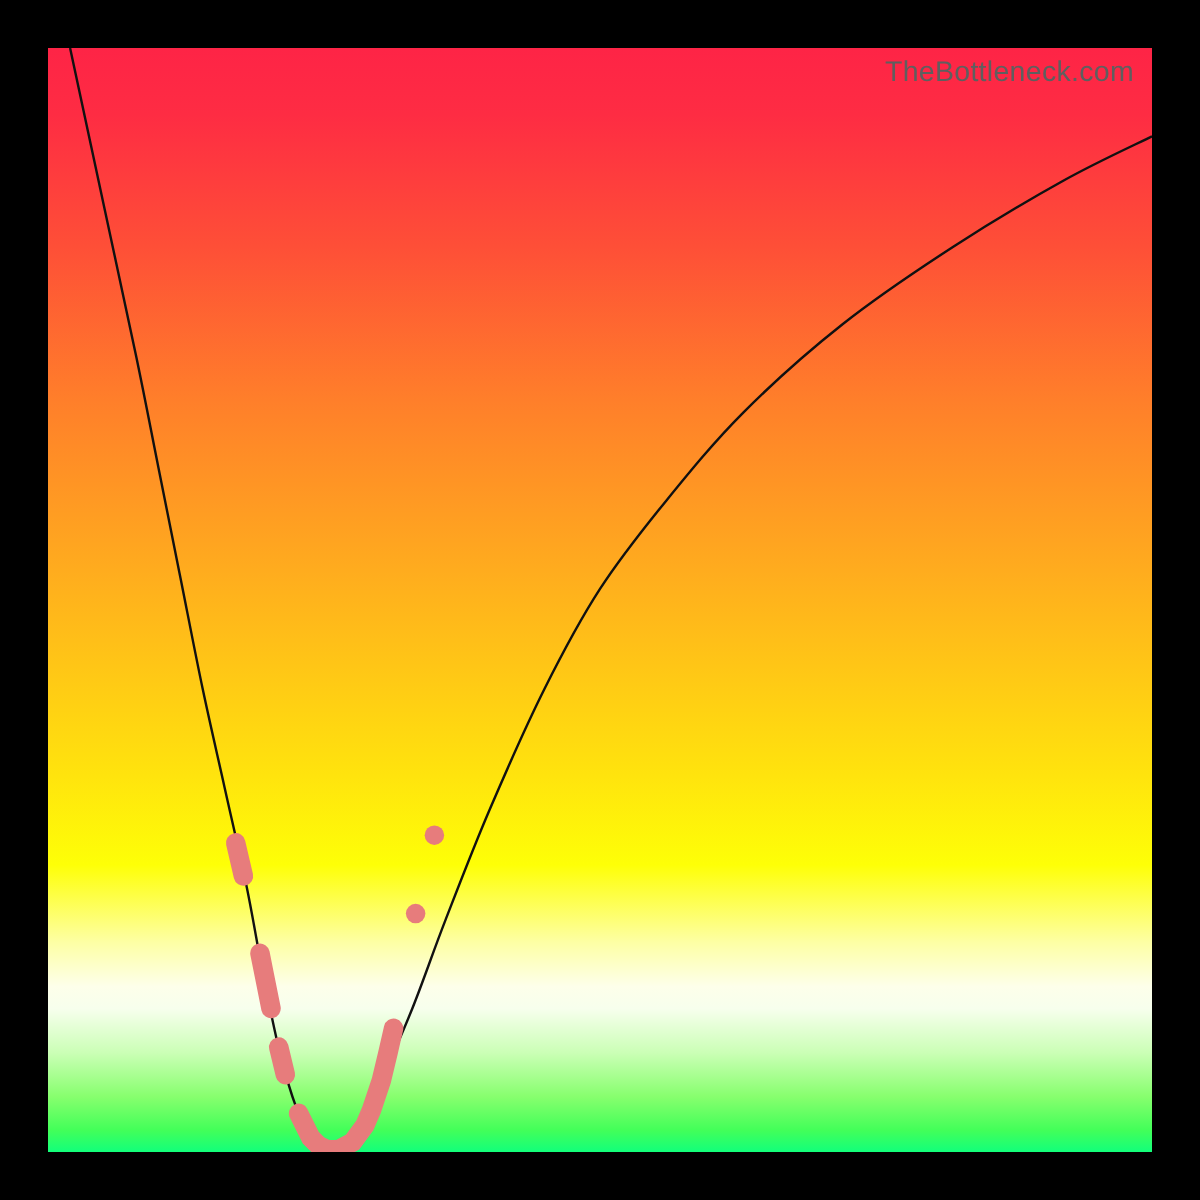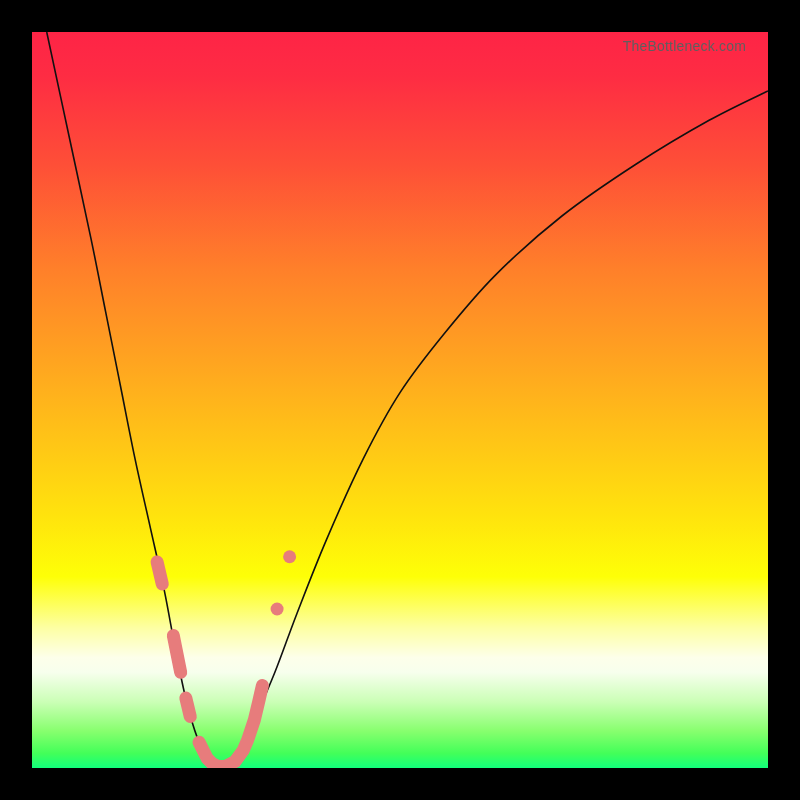--- a/index.html
+++ b/index.html
@@ -38,23 +38,23 @@
       #cbffb6 91%,
       #87ff6e 95%,
       #43ff59 98%,
       #12ff7b 100%
     );
     overflow: hidden;
   }
   .watermark {
     position: absolute;
     top: 6px;
-    right: 22px;
+    right: 12px;
     color: #5f5f5f;
-    font-size: 14px;
+    font-size: 19px;
     font-weight: 400;
     letter-spacing: 0.2px;
     user-select: none;
   }
   svg.curve {
     position: absolute;
     top: 0; left: 0;
     width: 736px; height: 736px;
     overflow: visible;
   }

